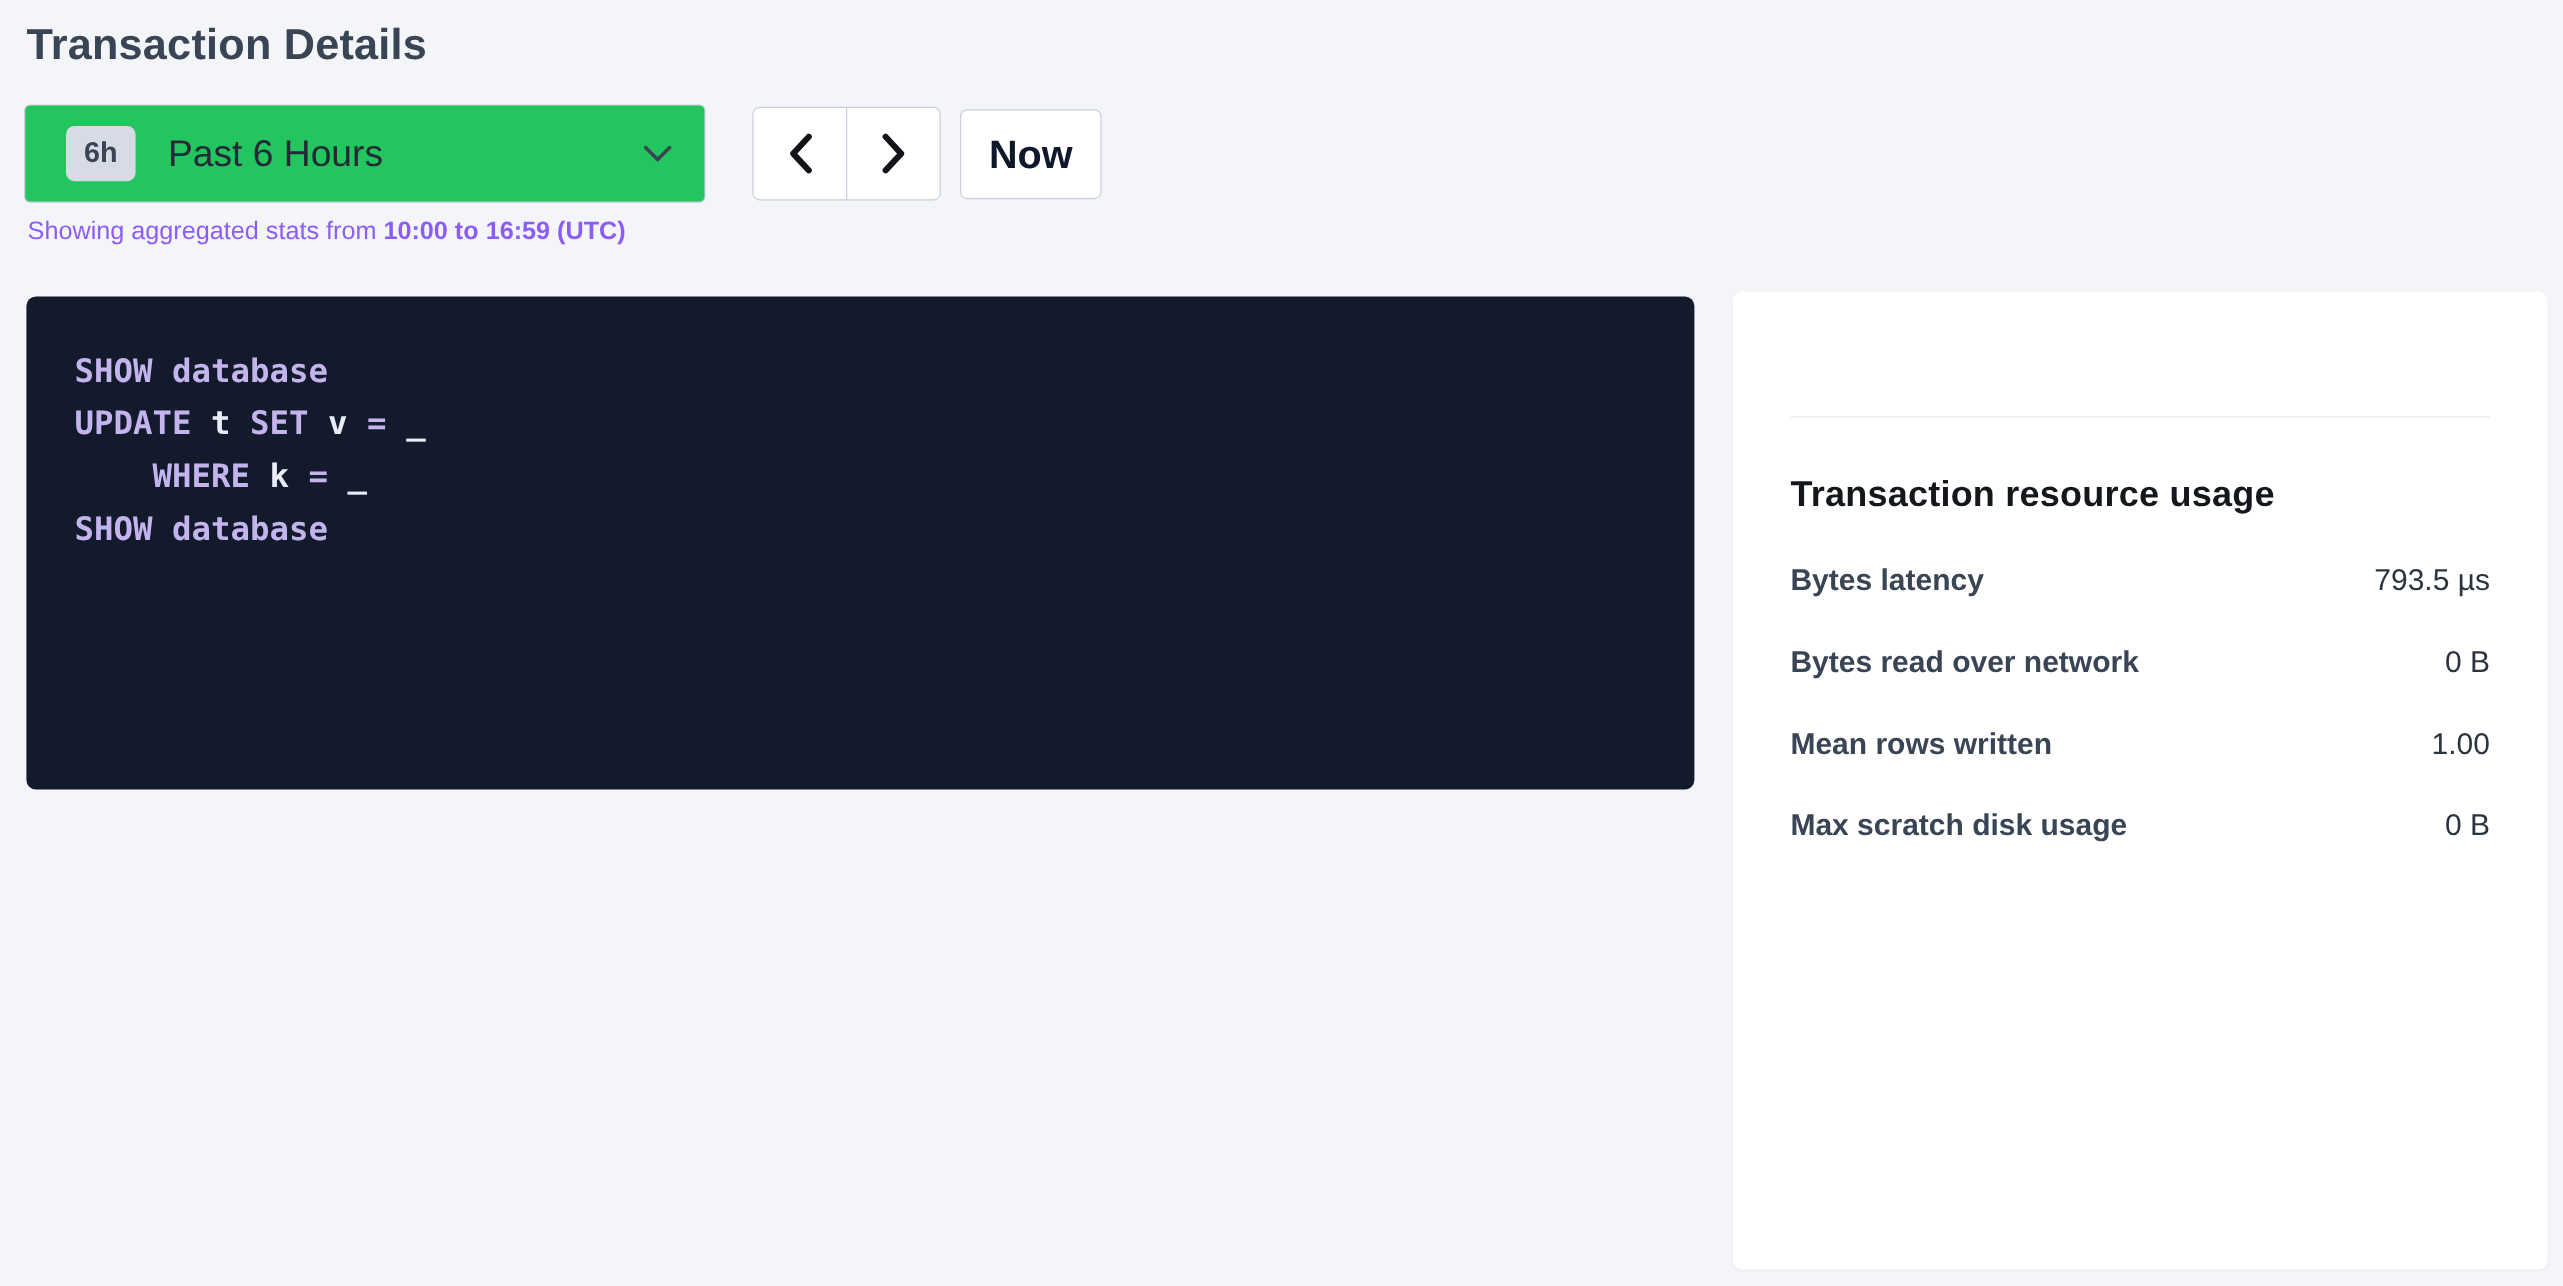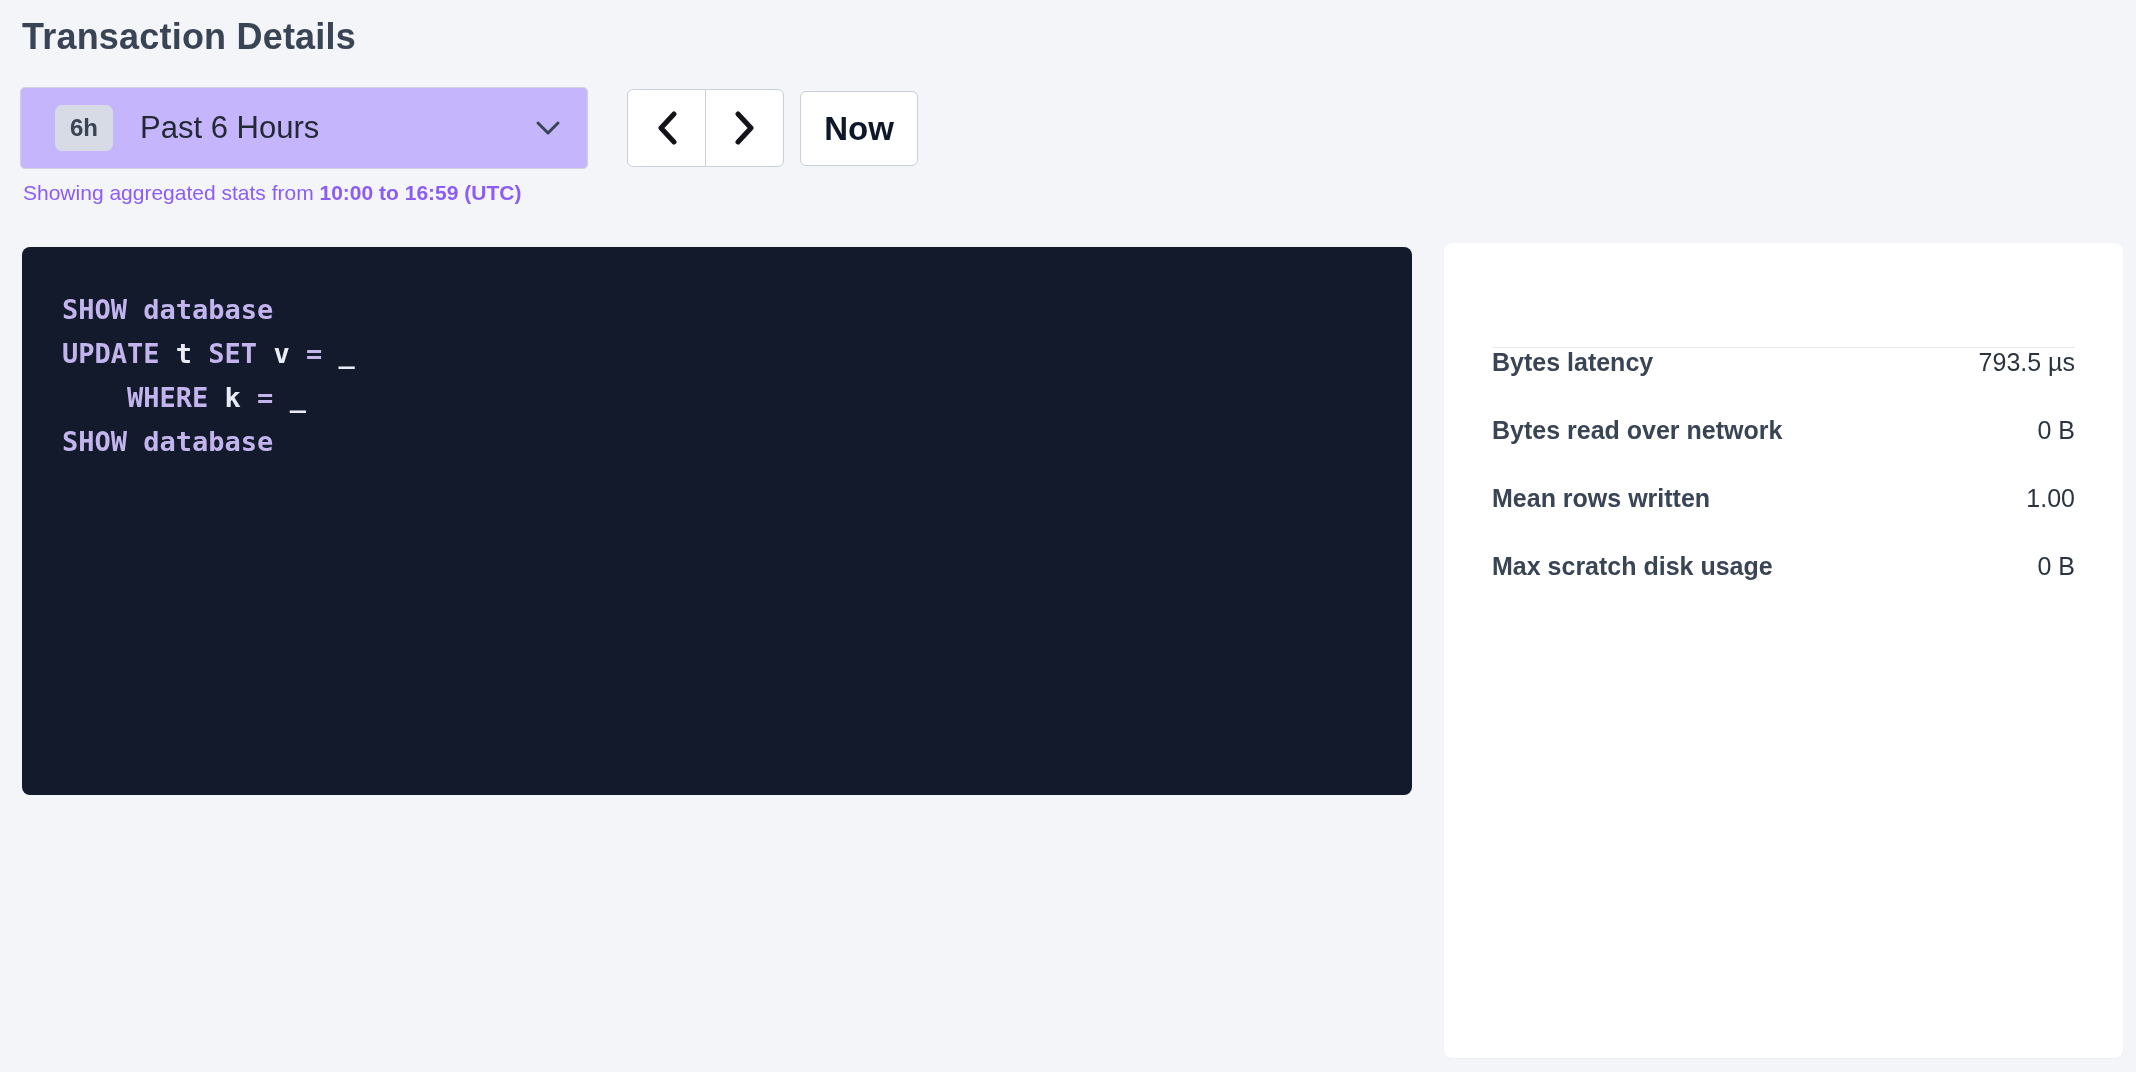--- a/index.html
+++ b/index.html
@@ -15,21 +15,21 @@
   .page-title {
     position: absolute; left: 22px; top: 16px;
     font-size: 36px; font-weight: 700; color: #394455;
     letter-spacing: 0.2px;
   }
 
   
   .time-picker {
     position: absolute; left: 20px; top: 87px;
     width: 568px; height: 82px;
-    background: #c4b5fd;
+    background: #22c55e;
     border: 1px solid #cdd2de;
     border-radius: 5px;
     display: flex; align-items: center;
     padding: 0 26px 0 34px;
     cursor: pointer;
   }
   .time-badge {
     background: #d7dbe5; color: #394455;
     font-size: 24px; font-weight: 700;
     border-radius: 7px;
@@ -66,21 +66,21 @@
 
   .caption {
     position: absolute; left: 23px; top: 181px;
     font-size: 21px; color: #8b5cf6;
   }
   .caption b { font-weight: 700; }
 
   
   .sql-card {
     position: absolute; left: 22px; top: 247px;
-    width: 1390px; height: 548px;
+    width: 1390px; height: 411px;
     background: #121a2c;
     border-radius: 8px;
     padding: 41px 40px;
   }
   .sql-card pre {
     font-family: "DejaVu Sans Mono", monospace;
     font-size: 27px; line-height: 44px;
     white-space: pre;
     font-weight: 700;
   }
@@ -154,20 +154,21 @@
   <div class="sql-card">
     <pre id="sql-code"><span class="tok-kw">SHOW</span><span class="tok-id"> </span><span class="tok-kw">database</span>
 <span class="tok-kw">UPDATE</span><span class="tok-id"> </span><span class="tok-id">t</span><span class="tok-id"> </span><span class="tok-kw">SET</span><span class="tok-id"> </span><span class="tok-id">v</span><span class="tok-id"> </span><span class="tok-kw">=</span><span class="tok-id"> </span><span class="tok-id">_</span>
 <span class="tok-id">    </span><span class="tok-kw">WHERE</span><span class="tok-id"> </span><span class="tok-id">k</span><span class="tok-id"> </span><span class="tok-kw">=</span><span class="tok-id"> </span><span class="tok-id">_</span>
 <span class="tok-kw">SHOW</span><span class="tok-id"> </span><span class="tok-kw">database</span>
 </pre>
   </div>
 
   <div class="details-panel">
     <hr class="panel-divider">
+    <h2 class="resource-heading">Transaction resource usage</h2>
     <div id="resource-rows">
         <div class="stat-row">
           <span class="stat-label">Bytes latency</span>
           <span class="stat-value">793.5 µs</span>
         </div>
         <div class="stat-row">
           <span class="stat-label">Bytes read over network</span>
           <span class="stat-value">0 B</span>
         </div>
         <div class="stat-row">

